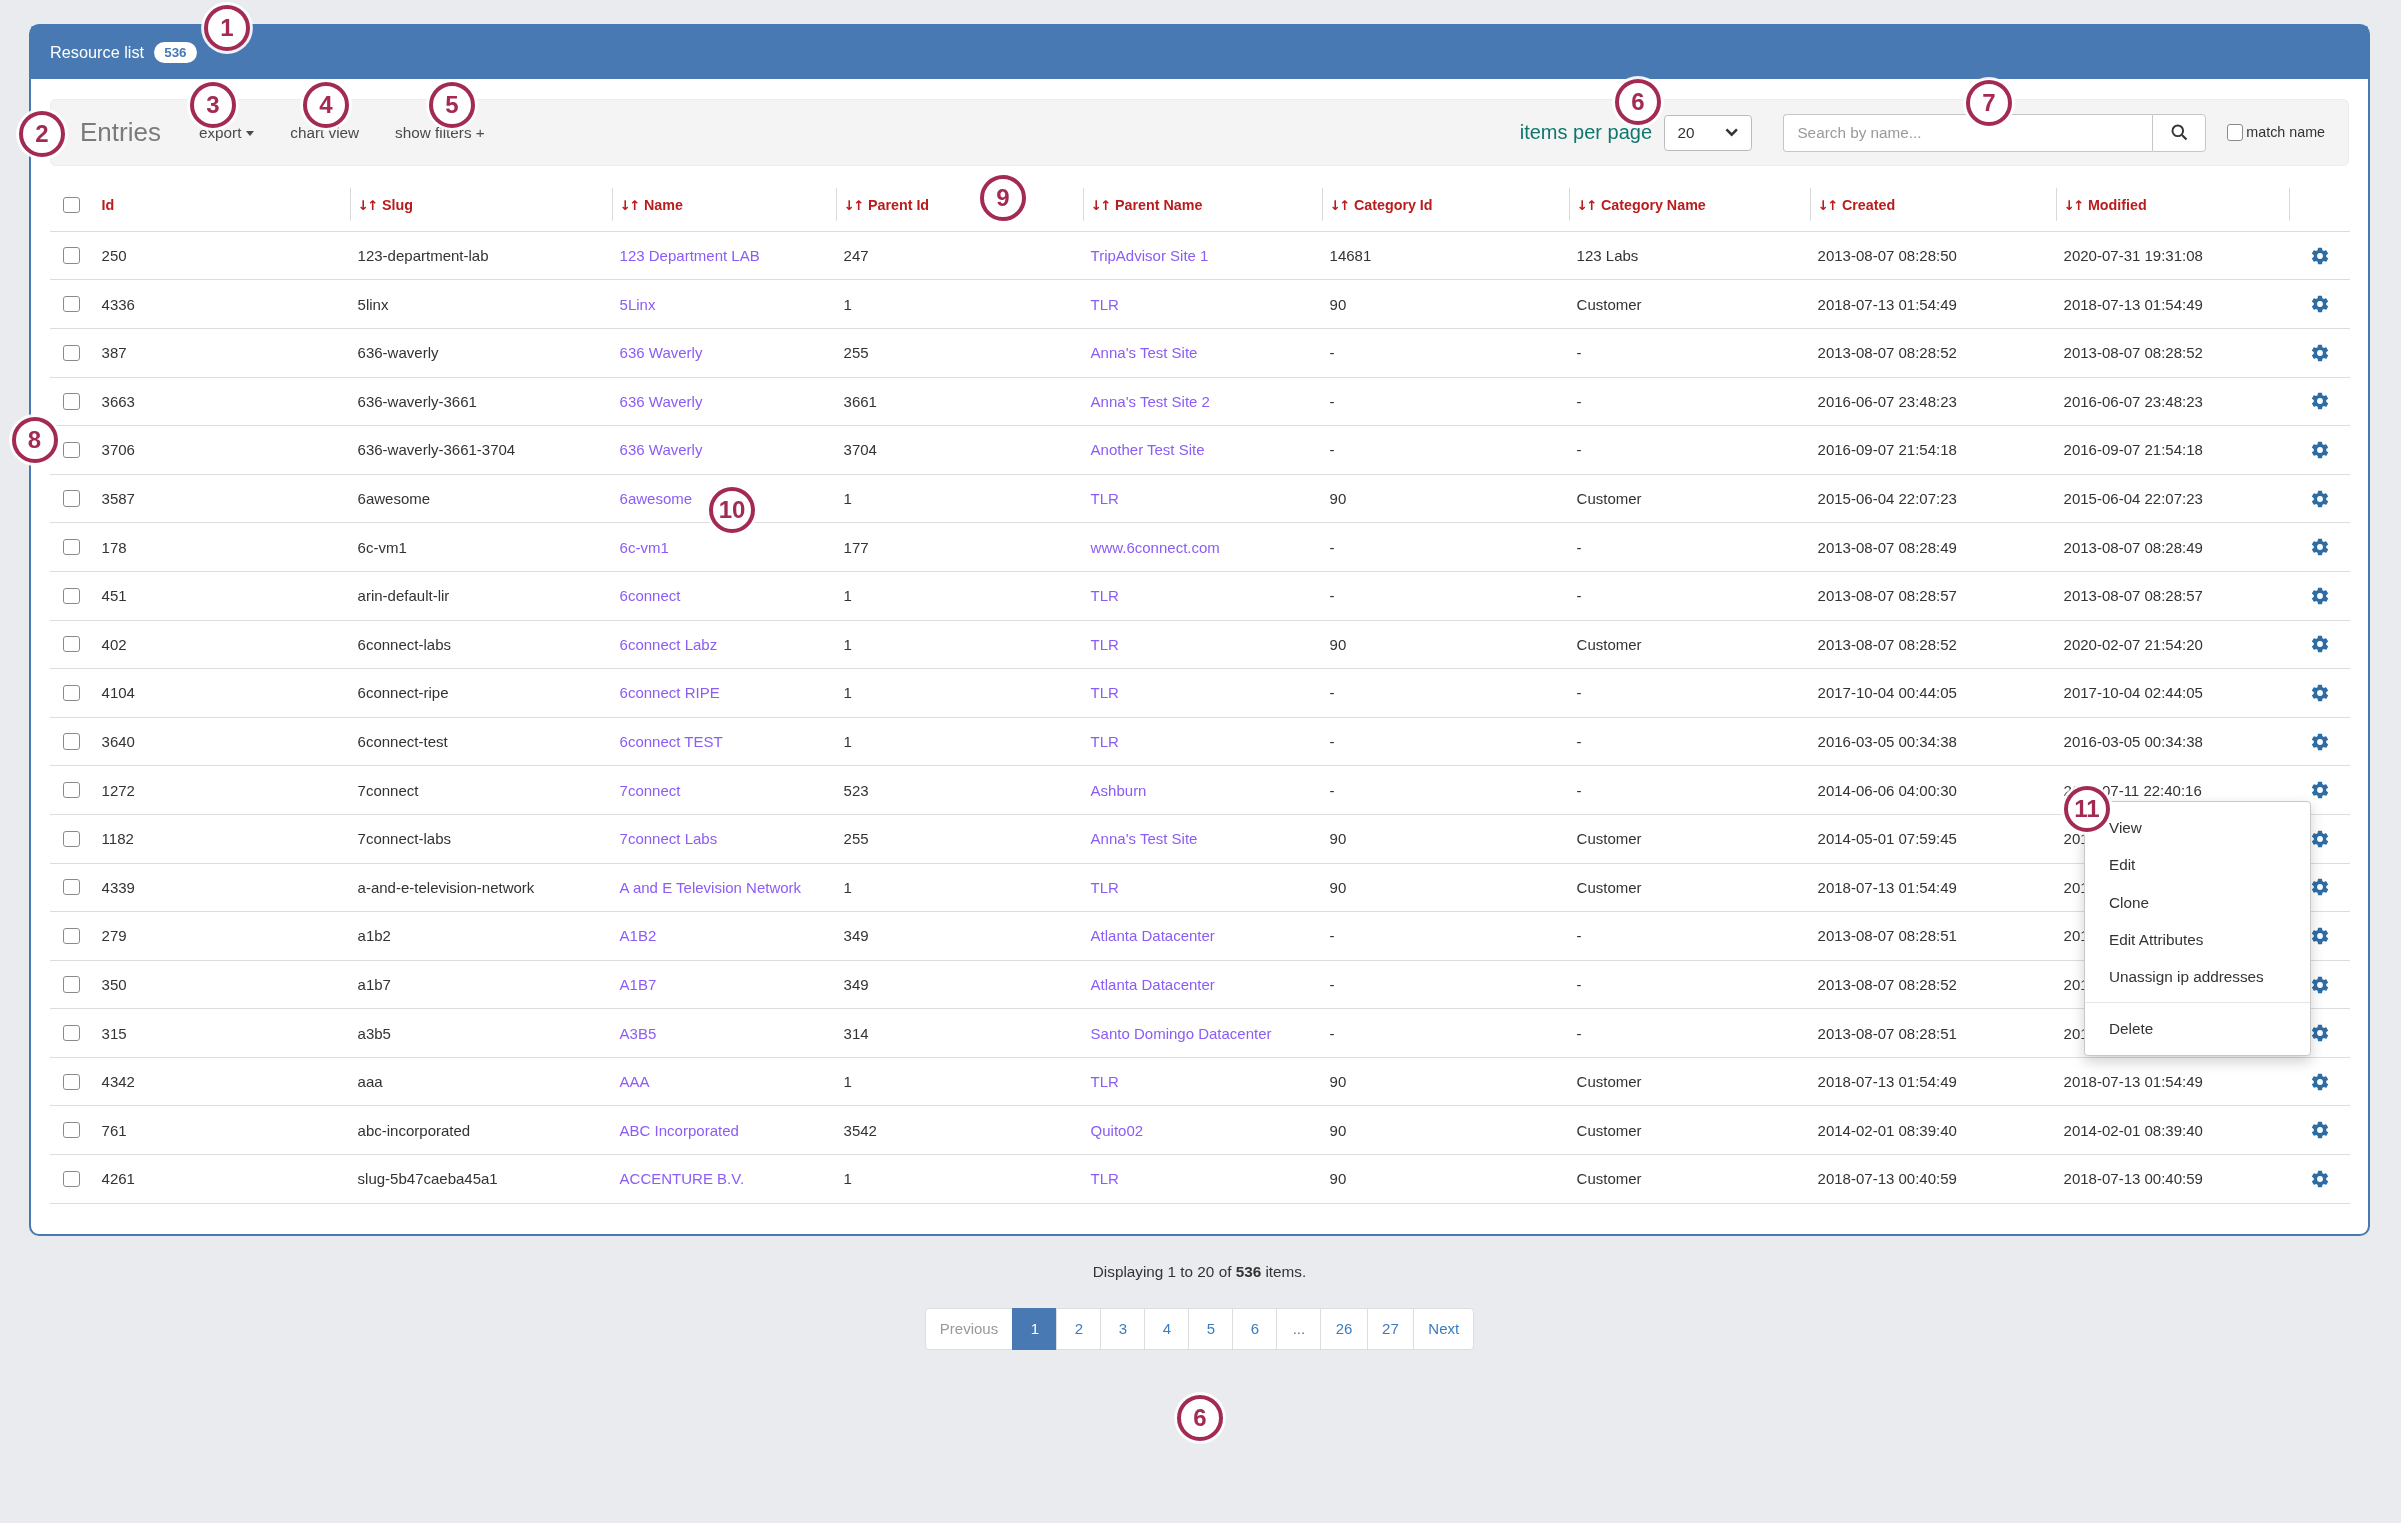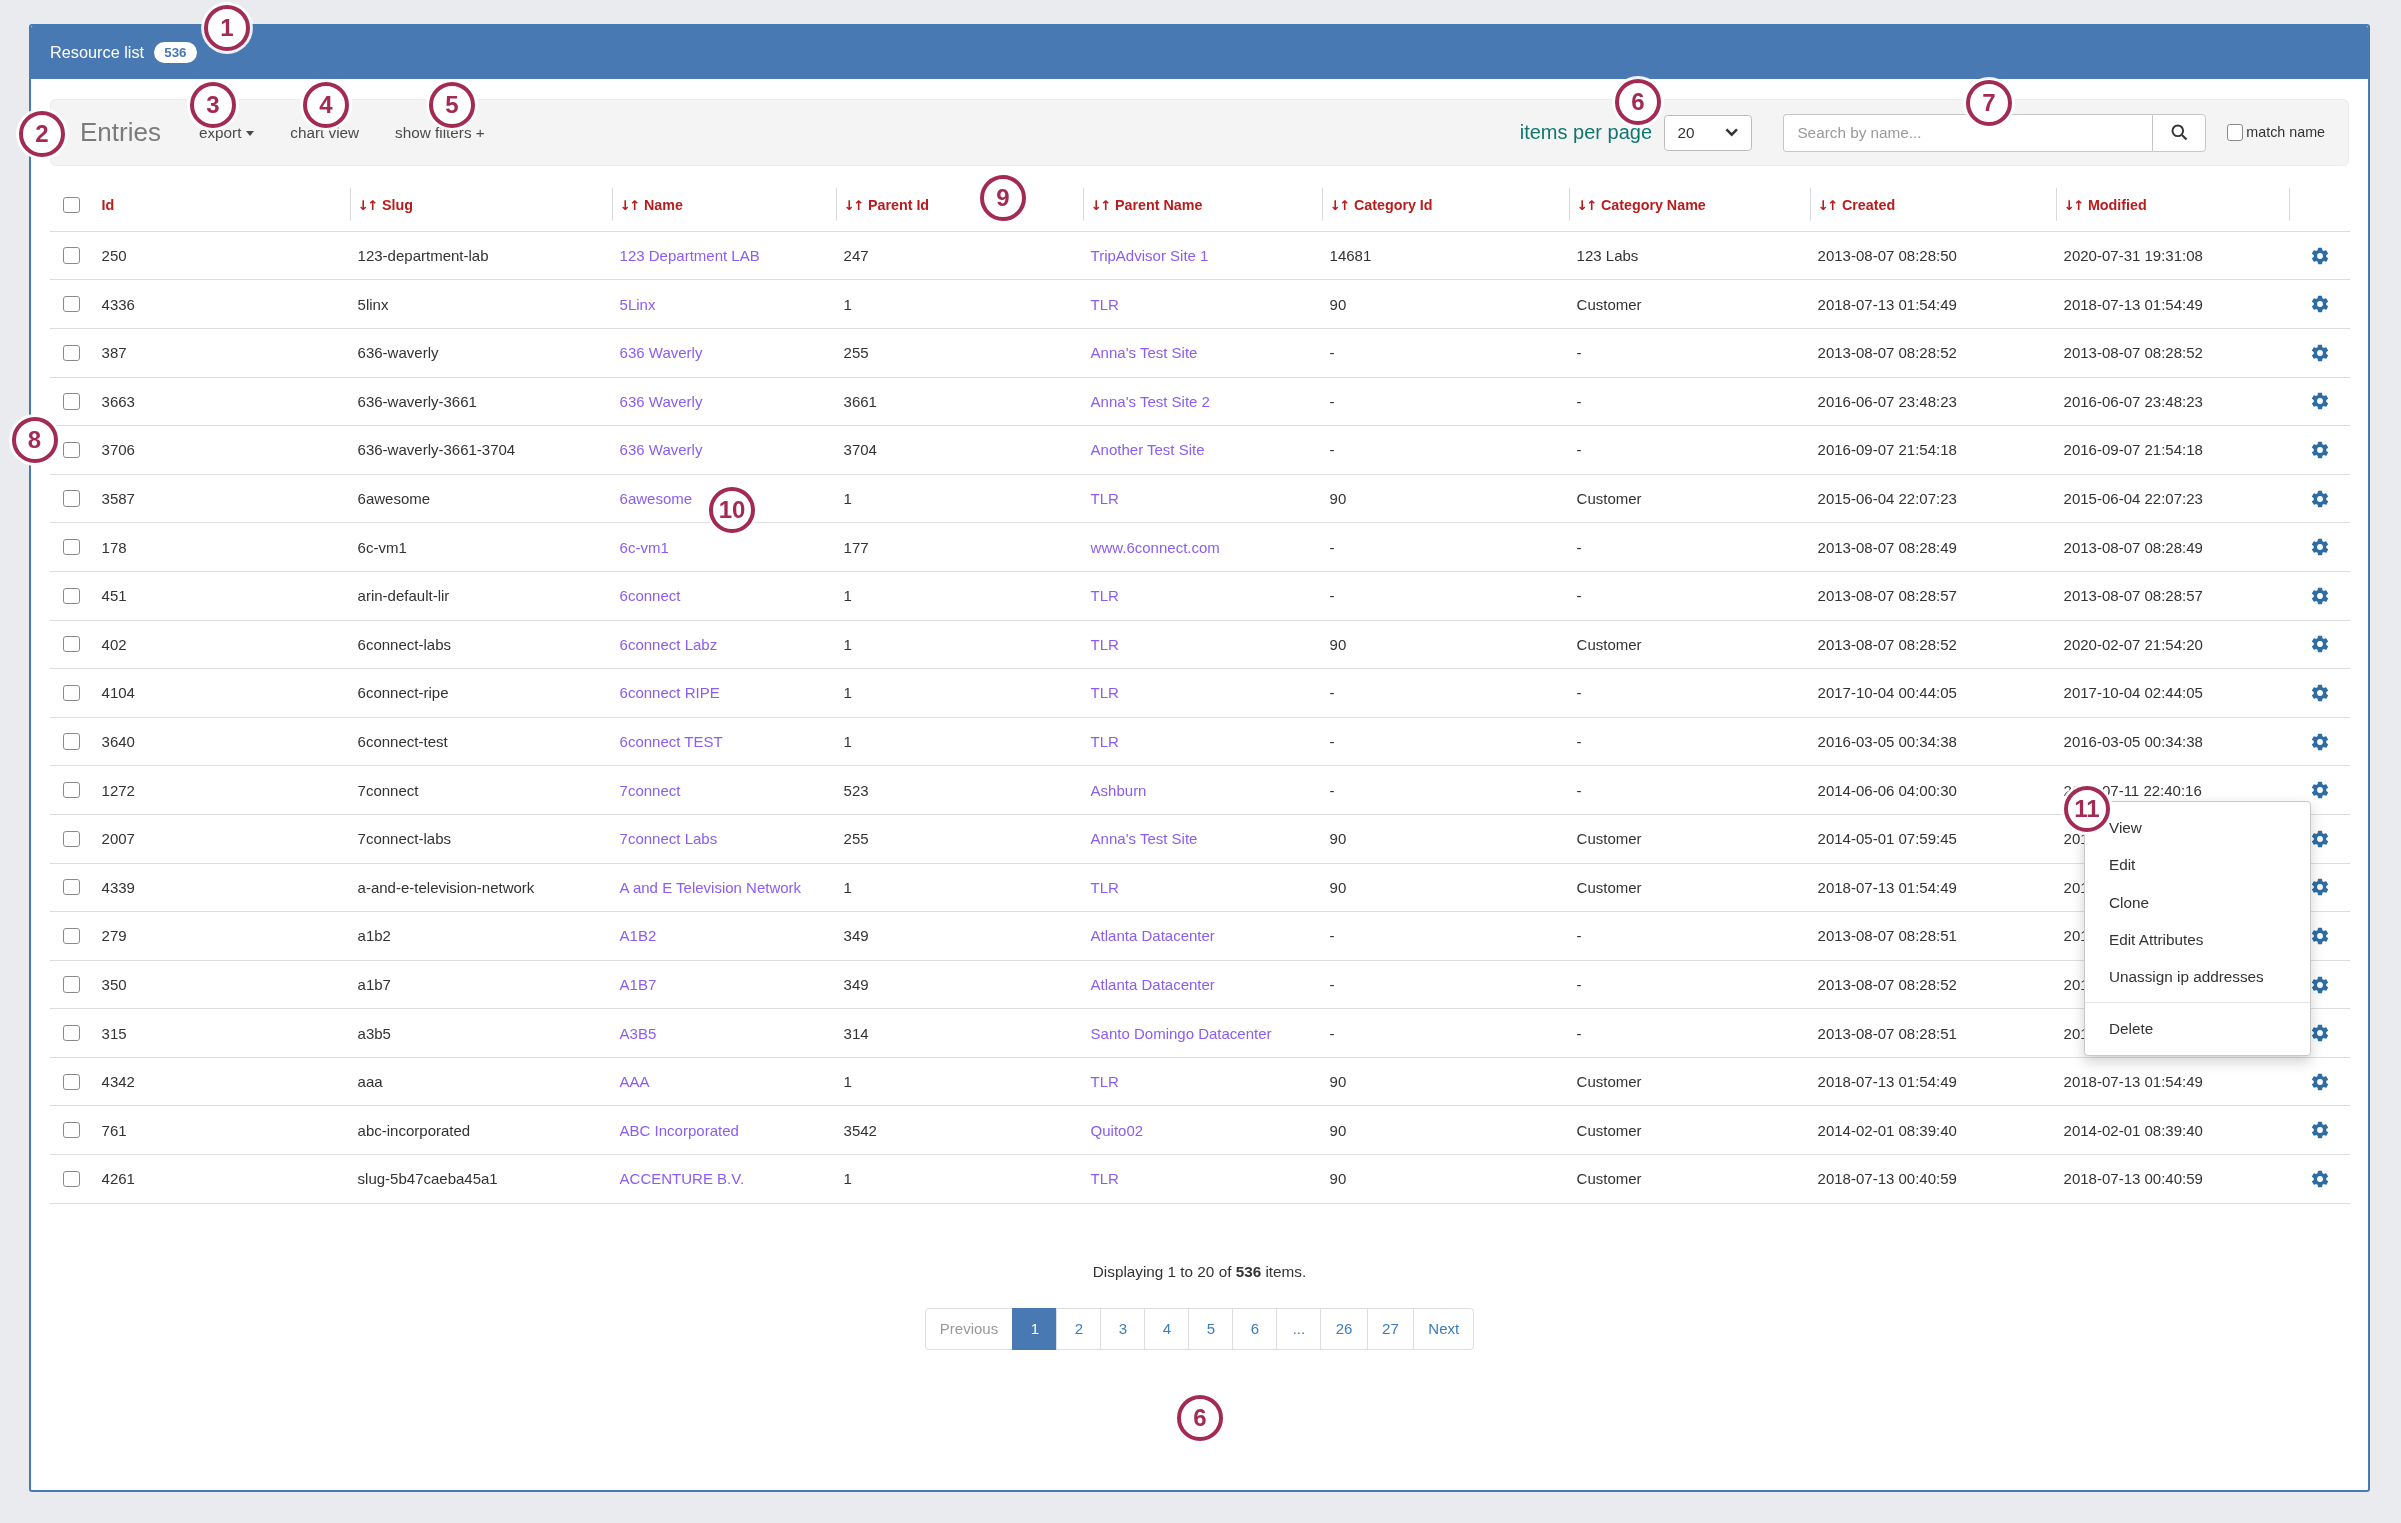--- a/index.html
+++ b/index.html
@@ -8,24 +8,24 @@
     position: relative;
     background: #e9ebee;
     font-family: "Liberation Sans", "DejaVu Sans", sans-serif;
     color: #333;
     overflow: hidden;
   }
   
   .panel {
     position: absolute;
     left: 29px; top: 24px;
-    width: 2341px; height: 1468px;
+    width: 2341px; height: 1212px;
     background: #fff;
     border: 2.9px solid #4879b3;
-    border-radius: 3px;
+    border-radius: 10px;
   }
   .panel-header {
     height: 53px;
     background: #4879b3;
     display: flex;
     align-items: center;
     padding: 0 19px;
     border-radius: 1.9px 1.9px 0 0;
   }
   .panel-title { color: #fff; font-size: 16.3px; }
@@ -478,21 +478,21 @@
           <td>2014-06-06 04:00:30</td>
           <td>2018-07-11 22:40:16</td>
           <td class="gear-cell"><svg class="gear-svg" width="20" height="20" viewBox="0 0 24 24" fill="#2e6da4">
               <path d="M19.4 13c.04-.33.06-.66.06-1s-.02-.67-.07-1l2.1-1.64a.5.5 0 0 0 .12-.64l-2-3.46a.5.5 0 0 0-.6-.22l-2.48 1a7.3 7.3 0 0 0-1.7-1l-.37-2.63A.49.49 0 0 0 14 2h-4a.49.49 0 0 0-.5.42l-.37 2.64a7.6 7.6 0 0 0-1.71 1l-2.48-1a.5.5 0 0 0-.6.22l-2 3.46c-.13.21-.08.49.12.64L4.6 11a7.9 7.9 0 0 0 0 2l-2.1 1.64a.5.5 0 0 0-.12.64l2 3.46c.12.22.38.3.6.22l2.48-1c.53.41 1.1.74 1.7 1l.38 2.64c.03.24.24.42.49.42h4c.25 0 .46-.18.49-.42l.38-2.63c.61-.26 1.18-.6 1.7-1l2.48 1c.23.09.49 0 .61-.22l2-3.46a.5.5 0 0 0-.12-.64L19.4 13zM12 15.5a3.5 3.5 0 1 1 0-7 3.5 3.5 0 0 1 0 7z"></path>
             </svg></td>
         </tr>
         <tr>
           <td class="cb-cell">
             <div class="checkbox"></div>
           </td>
-          <td>2007</td>
+          <td>1182</td>
           <td>7connect-labs</td>
           <td><a class="cell-link">7connect Labs</a></td>
           <td>255</td>
           <td><a class="cell-link">Anna's Test Site</a></td>
           <td>90</td>
           <td>Customer</td>
           <td>2014-05-01 07:59:45</td>
           <td>2014-05-01 07:59:45</td>
           <td class="gear-cell"><svg class="gear-svg" width="20" height="20" viewBox="0 0 24 24" fill="#2e6da4">
               <path d="M19.4 13c.04-.33.06-.66.06-1s-.02-.67-.07-1l2.1-1.64a.5.5 0 0 0 .12-.64l-2-3.46a.5.5 0 0 0-.6-.22l-2.48 1a7.3 7.3 0 0 0-1.7-1l-.37-2.63A.49.49 0 0 0 14 2h-4a.49.49 0 0 0-.5.42l-.37 2.64a7.6 7.6 0 0 0-1.71 1l-2.48-1a.5.5 0 0 0-.6.22l-2 3.46c-.13.21-.08.49.12.64L4.6 11a7.9 7.9 0 0 0 0 2l-2.1 1.64a.5.5 0 0 0-.12.64l2 3.46c.12.22.38.3.6.22l2.48-1c.53.41 1.1.74 1.7 1l.38 2.64c.03.24.24.42.49.42h4c.25 0 .46-.18.49-.42l.38-2.63c.61-.26 1.18-.6 1.7-1l2.48 1c.23.09.49 0 .61-.22l2-3.46a.5.5 0 0 0-.12-.64L19.4 13zM12 15.5a3.5 3.5 0 1 1 0-7 3.5 3.5 0 0 1 0 7z"></path>

